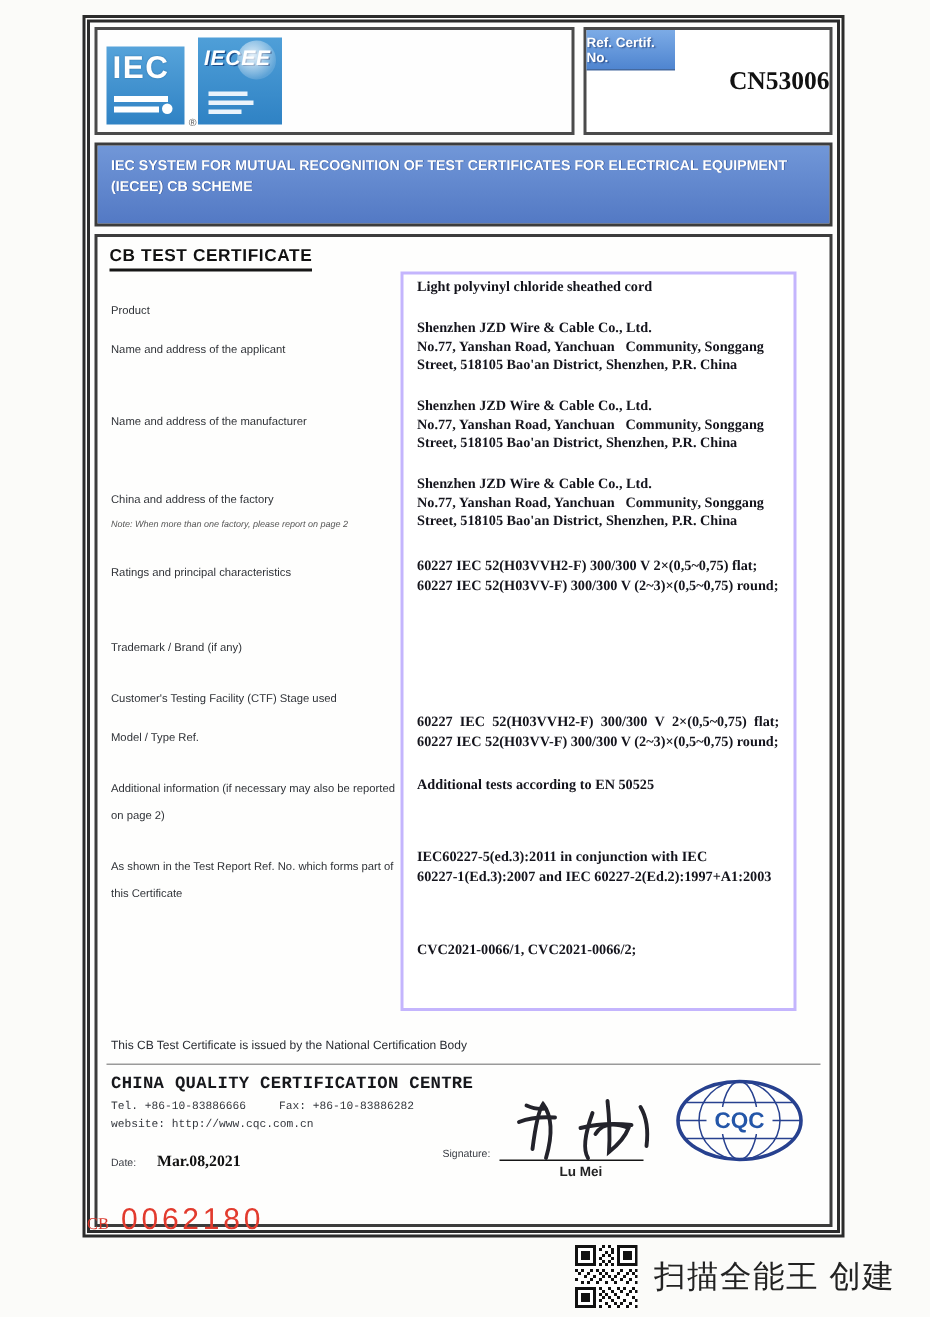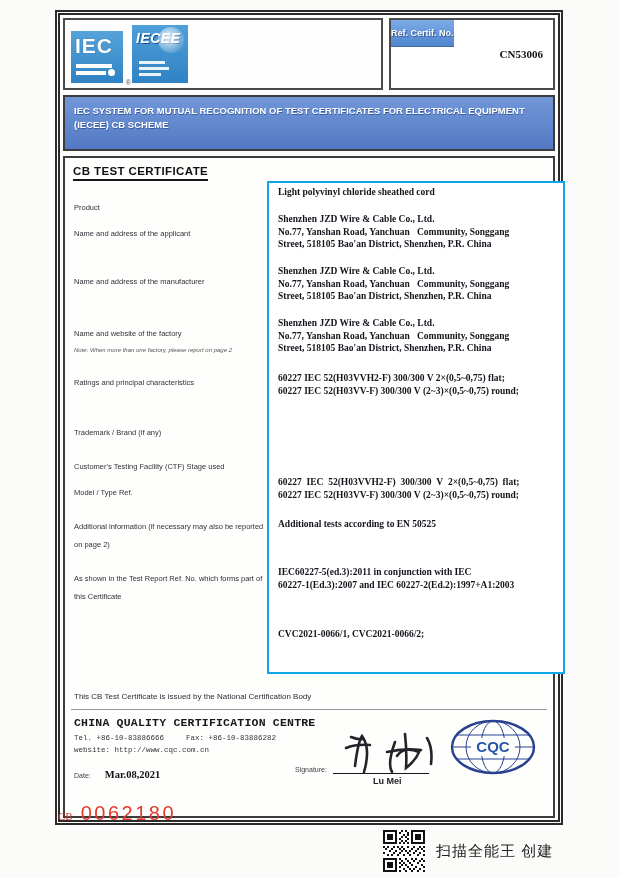--- a/index.html
+++ b/index.html
@@ -64,21 +64,21 @@
   }
   .ref-head {
     height:27px; background:linear-gradient(#7cabe6,#4f85d0);
     border-bottom:1px solid #44699f;
     display:flex; align-items:center; justify-content:center;
     color:#fff; font-size:9px; font-weight:bold;
     text-shadow:1px 1px 1px rgba(20,40,90,.6);
   }
   .ref-val {
     flex:1; display:flex; align-items:center; justify-content:center;
-    font-family:"Liberation Serif", serif; font-weight:bold; font-size:11px; color:#111;padding-left:36px;
+    font-family:"Liberation Serif", serif; font-weight:bold; font-size:17px; color:#111;padding-left:36px;
   }
 
   
   .banner {
     position:absolute; left:3px; top:80px; width:492px; height:56px;
     background:linear-gradient(#7197d8,#5379c4);
     border:2px solid #3c3c3c;
     padding:7px 9px;
     color:#fff; font-size:9.5px; font-weight:bold; line-height:1.5;
     text-shadow:0.5px 0.5px 0 #3a5a9a;
@@ -92,21 +92,21 @@
   .cb-title {
     position:absolute; left:8px; top:7px;
     font-size:11.5px; font-weight:bold; letter-spacing:0.4px; color:#111;
     border-bottom:2px solid #161616; padding-bottom:2px;
   }
   .cert-table { position:absolute; left:4px; top:23px; display:flex; }
   .labels-col { width:198px; }
   .labels-col > div { padding-left:5px; padding-right:3px; }
   .lbl { font-size:7.5px; color:#2f3237; line-height:1.35; }
   .lbl-note { font-size:6px; font-style:italic; color:#555; margin-top:7px; }
-  .values-box { width:298px; height:493px; border:2px solid #0ea5e9; background:#fff; }
+  .values-box { width:264px; height:493px; border:2px solid #c4b5fd; background:#fff; }
   .val {
     font-family:"Liberation Serif", serif; font-weight:bold;
     font-size:9.5px; color:#14141c; line-height:1.32;
     white-space:pre-line; padding:3px 8px 0 9px;
   }
   
   .r1{height:27px} .r2{height:52px} .r3{height:52px} .r4{height:55px}
   .r5{height:42px} .r6{height:40px} .r7{height:22px} .r8{height:42px}
   .r9{height:48px} .r10{height:62px} .r11{height:51px}
   .labels-col .r1{padding-top:15px} .labels-col .r2{padding-top:14px}
@@ -133,21 +133,21 @@
   .date-row { position:absolute; left:9px; top:611px; display:flex; align-items:baseline; gap:14px; }
   .date-label { font-size:7px; color:#3a3d44; }
   .date-value { font-family:"Liberation Serif", serif; font-weight:bold; font-size:10.5px; color:#111; }
 
   
   .cb-num { position:absolute; left:58px; top:802px; display:flex; align-items:baseline; gap:8px; }
   .cb-prefix { font-family:"Liberation Serif", serif; font-size:11px; color:#d8382c; }
   .cb-digits { font-family:Liberation Sans, sans-serif; font-size:20px; color:#e23b2e; letter-spacing:2.5px; }
   .camscanner { position:absolute; left:383px; top:830px; display:flex; align-items:center; gap:11px; }
   .qr { display:block; }
-  .cam-text { font-size:15px; color:#222; letter-spacing:1px; }
+  .cam-text { font-size:21px; color:#222; letter-spacing:1px; }
 </style>
 </head>
 <body>
 
 <div class="frame">
 
   <div class="header-row">
     <div class="logo-box">
       <div class="iec-logo">
         <span class="iec-txt">IEC</span>
@@ -174,21 +174,21 @@
 
   <div class="content-box">
     <div class="cb-title">CB TEST CERTIFICATE</div>
 
     <div class="cert-table">
       <div class="labels-col">
         <div class="r1"><span class="lbl">Product</span></div>
         <div class="r2"><span class="lbl">Name and address of the applicant</span></div>
         <div class="r3"><span class="lbl">Name and address of the manufacturer</span></div>
         <div class="r4">
-          <span class="lbl">Name and website of the factory</span>
+          <span class="lbl">China and address of the factory</span>
           <div class="lbl-note">Note: When more than one factory, please report on page 2</div>
         </div>
         <div class="r5"><span class="lbl">Ratings and principal characteristics</span></div>
         <div class="r6"><span class="lbl">Trademark / Brand (if any)</span></div>
         <div class="r7"><span class="lbl">Customer's Testing Facility (CTF) Stage used</span></div>
         <div class="r8"><span class="lbl">Model / Type Ref.</span></div>
         <div class="r9"><span class="lbl">Additional information (if necessary may also be reported on page 2)</span></div>
         <div class="r11"><span class="lbl">As shown in the Test Report Ref. No. which forms part of this Certificate</span></div>
       </div>
       <div class="values-box">

